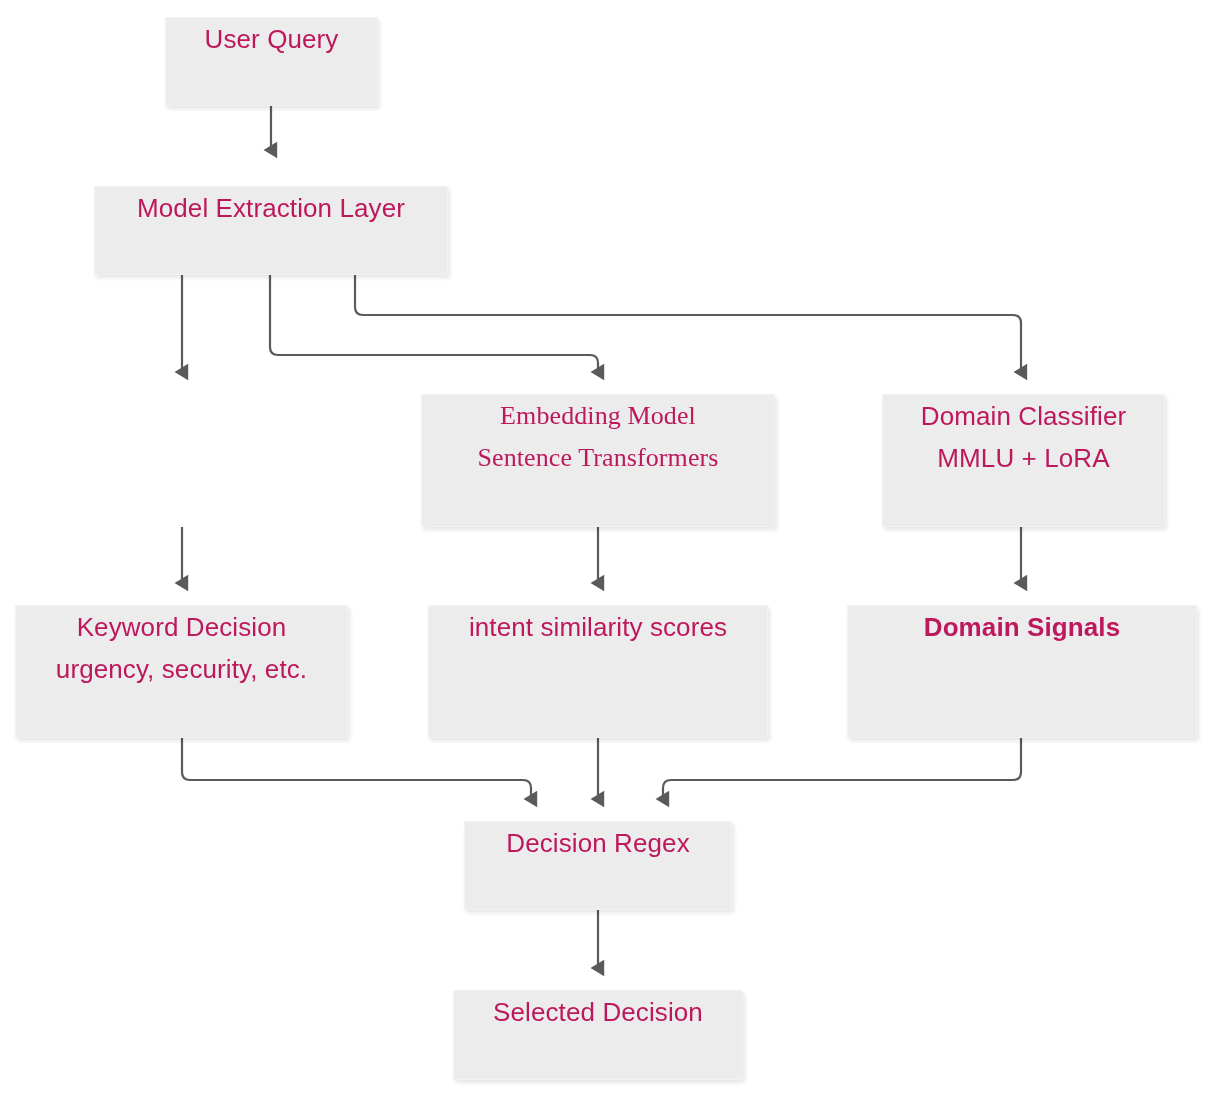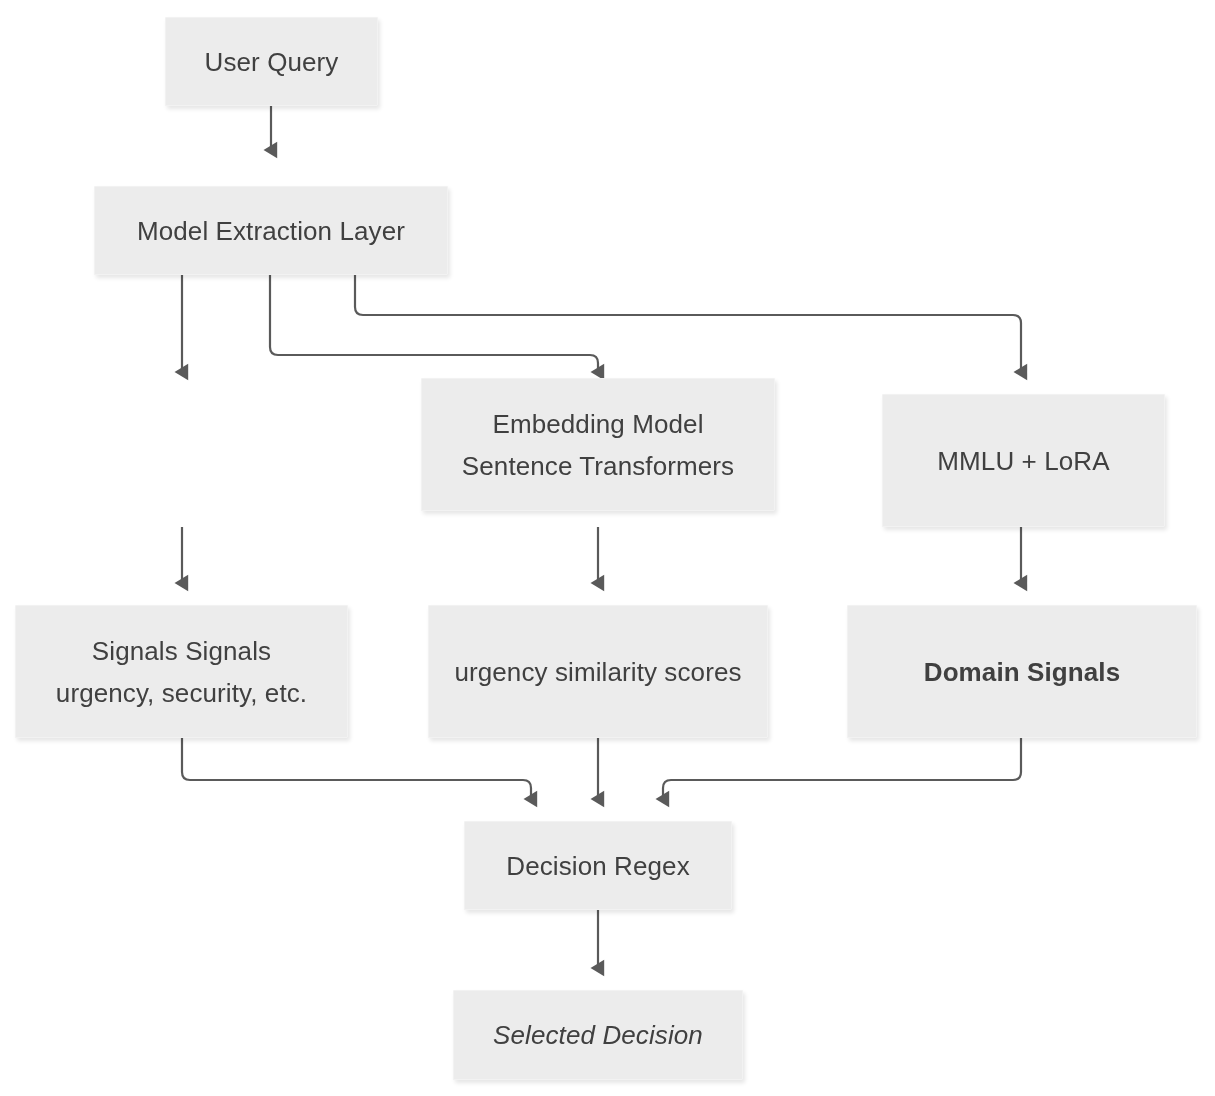--- a/index.html
+++ b/index.html
@@ -32,23 +32,23 @@
   .node {
     position: absolute;
     box-sizing: border-box;
     background: #ececec;
     border: 1px solid #f2f2f2;
     border-radius: 1px;
     box-shadow: 2px 3px 4px rgba(0,0,0,0.10);
     display: flex;
     flex-direction: column;
     align-items: center;
-    justify-content: center;
+    justify-content: flex-start;
     text-align: center;
-    color: #404040;
+    color: #be185d;
     font-size: 26px;
     line-height: 42px;
     letter-spacing: 0.1px;
   }
   .node .line2 {
     display: block;
   }
 </style>
 </head>
 <body>
@@ -90,43 +90,44 @@
 
   <div class="node" style="left:165px; top:17px; width:213px; height:89px;">
     <span>User Query</span>
   </div>
 
   <div class="node" style="left:94px; top:186px; width:354px; height:89px;">
     <span>Model Extraction Layer</span>
   </div>
 
 
-  <div class="node" style="left:421px; top:378px; width:354px; height:133px;">
+  <div class="node" style="left:421px; top:394px; width:354px; height:133px;font-family:Liberation Serif, serif;">
     <span>Embedding Model</span>
     <span class="line2">Sentence Transformers</span>
   </div>
 
   <div class="node" style="left:882px; top:394px; width:283px; height:133px;">
+    <span>Domain Classifier</span>
     <span class="line2">MMLU + LoRA</span>
   </div>
 
   <div class="node" style="left:15px; top:605px; width:333px; height:133px;">
-    <span>Signals Signals</span>
+    <span>Keyword Decision</span>
     <span class="line2">urgency, security, etc.</span>
   </div>
 
   <div class="node" style="left:428px; top:605px; width:340px; height:133px;">
-    <span class="line2">urgency similarity scores</span>
+    <span class="line2">intent similarity scores</span>
   </div>
 
   <div class="node" style="left:847px; top:605px; width:350px; height:133px;font-weight:bold;">
     <span>Domain Signals</span>
   </div>
 
   <div class="node" style="left:464px; top:821px; width:268px; height:89px;">
     <span>Decision Regex</span>
   </div>
 
-  <div class="node" style="left:453px; top:990px; width:290px; height:90px;font-style:italic;">
+  <div class="node" style="left:453px; top:990px; width:290px; height:90px;">
     <span>Selected Decision</span>
   </div>
 
 </div>
 
 </body></html>

